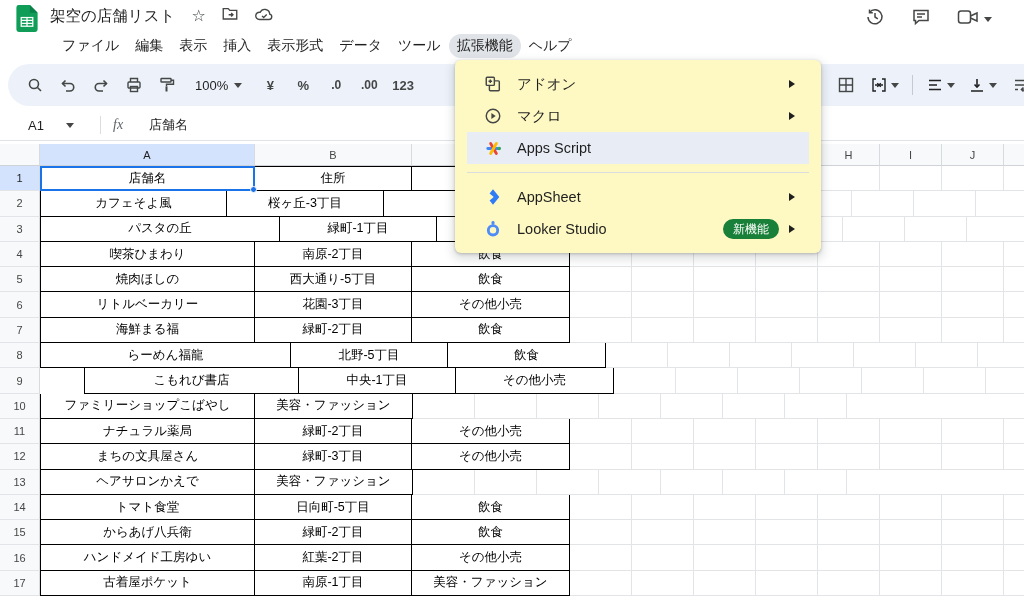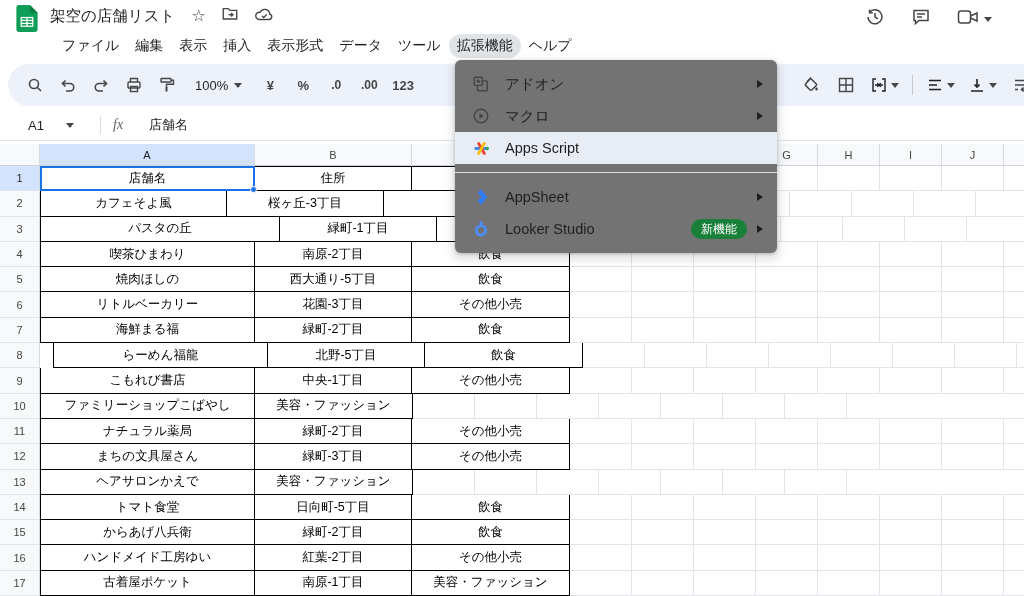--- a/index.html
+++ b/index.html
@@ -63,21 +63,21 @@
   .cell{flex:0 0 auto;display:flex;align-items:center;justify-content:center;font-size:12.5px;color:#000;white-space:nowrap;overflow:hidden}
   .cell.bordered{border-right:1px solid var(--table-border);border-bottom:1px solid var(--table-border)}
   .cell.bordered.left{border-left:1px solid var(--table-border)}
   .cell.bordered.top{border-top:1px solid var(--table-border)}
   .cell.empty{border-right:1px solid var(--grid-line);border-bottom:1px solid var(--grid-line)}
   .cell.filler{flex:1 1 auto;border-right:none}
   .selection{position:absolute;left:40px;top:22px;width:215px;height:25.3px;border:2px solid var(--accent-blue);pointer-events:none}
   .fill-handle{position:absolute;right:-4px;bottom:-4px;width:7px;height:7px;border-radius:50%;background:var(--accent-blue);border:1.5px solid #fff}
 
   
-  .ext-menu{position:absolute;top:60px;left:455px;width:322px;background:#737373;border-radius:6px;padding:8px 0;z-index:100;
+  .ext-menu{position:absolute;top:60px;left:455px;width:366px;background:#fef9c3;border-radius:6px;padding:8px 12px;z-index:100;
             box-shadow:0 1px 3px rgba(60,64,67,.3),0 4px 8px 3px rgba(60,64,67,.15)}
   .menu-item{height:32px;display:flex;align-items:center;padding:0 14px 0 16px;font-size:14.5px;color:#1f1f1f;cursor:default}
   .menu-item.hl{background:var(--menu-highlight)}
   .mi-icon{width:20px;display:flex;align-items:center;justify-content:center;margin-right:14px;flex:0 0 auto}
   .mi-label{white-space:nowrap}
   .mi-badge{margin-left:auto;background:var(--badge-green);color:#fff;font-size:12px;line-height:20px;height:20px;padding:0 10px;border-radius:10px}
   .mi-arrow{width:0;height:0;border-top:4.5px solid transparent;border-bottom:4.5px solid transparent;border-left:6px solid #1f1f1f;margin-left:auto}
   .mi-badge + .mi-arrow{margin-left:10px}
   .menu-sep{height:1px;background:#dadce0;margin:8px 0}
 </style>
@@ -356,35 +356,35 @@
           <div class="cell empty" style="width: 62px;"></div>
           <div class="cell empty" style="width: 62px;"></div>
           <div class="cell empty" style="width: 62px;"></div>
           <div class="cell empty" style="width: 62px;"></div>
           <div class="cell empty" style="width: 62px;"></div>
           <div class="cell empty" style="width: 62px;"></div>
           <div class="cell empty filler"></div>
         </div>
         <div class="grid-row">
           <div class="row-h">8</div>
-          <div class="cell bordered left" style="width: 215px; margin-left: 13px;">らーめん福龍</div>
+          <div class="cell bordered left" style="width: 251px;">らーめん福龍</div>
           <div class="cell bordered" style="width: 157px;">北野-5丁目</div>
           <div class="cell bordered" style="width: 158px;">飲食</div>
           <div class="cell empty" style="width: 62px;"></div>
           <div class="cell empty" style="width: 62px;"></div>
           <div class="cell empty" style="width: 62px;"></div>
           <div class="cell empty" style="width: 62px;"></div>
           <div class="cell empty" style="width: 62px;"></div>
           <div class="cell empty" style="width: 62px;"></div>
           <div class="cell empty" style="width: 62px;"></div>
           <div class="cell empty filler"></div>
         </div>
         <div class="grid-row">
           <div class="row-h">9</div>
-          <div class="cell bordered left" style="width: 215px;">こもれび書店</div>
+          <div class="cell bordered left" style="width: 215px; margin-left: 44px;">こもれび書店</div>
           <div class="cell bordered" style="width: 157px;">中央-1丁目</div>
           <div class="cell bordered" style="width: 158px;">その他小売</div>
           <div class="cell empty" style="width: 62px;"></div>
           <div class="cell empty" style="width: 62px;"></div>
           <div class="cell empty" style="width: 62px;"></div>
           <div class="cell empty" style="width: 62px;"></div>
           <div class="cell empty" style="width: 62px;"></div>
           <div class="cell empty" style="width: 62px;"></div>
           <div class="cell empty" style="width: 62px;"></div>
           <div class="cell empty filler"></div>

